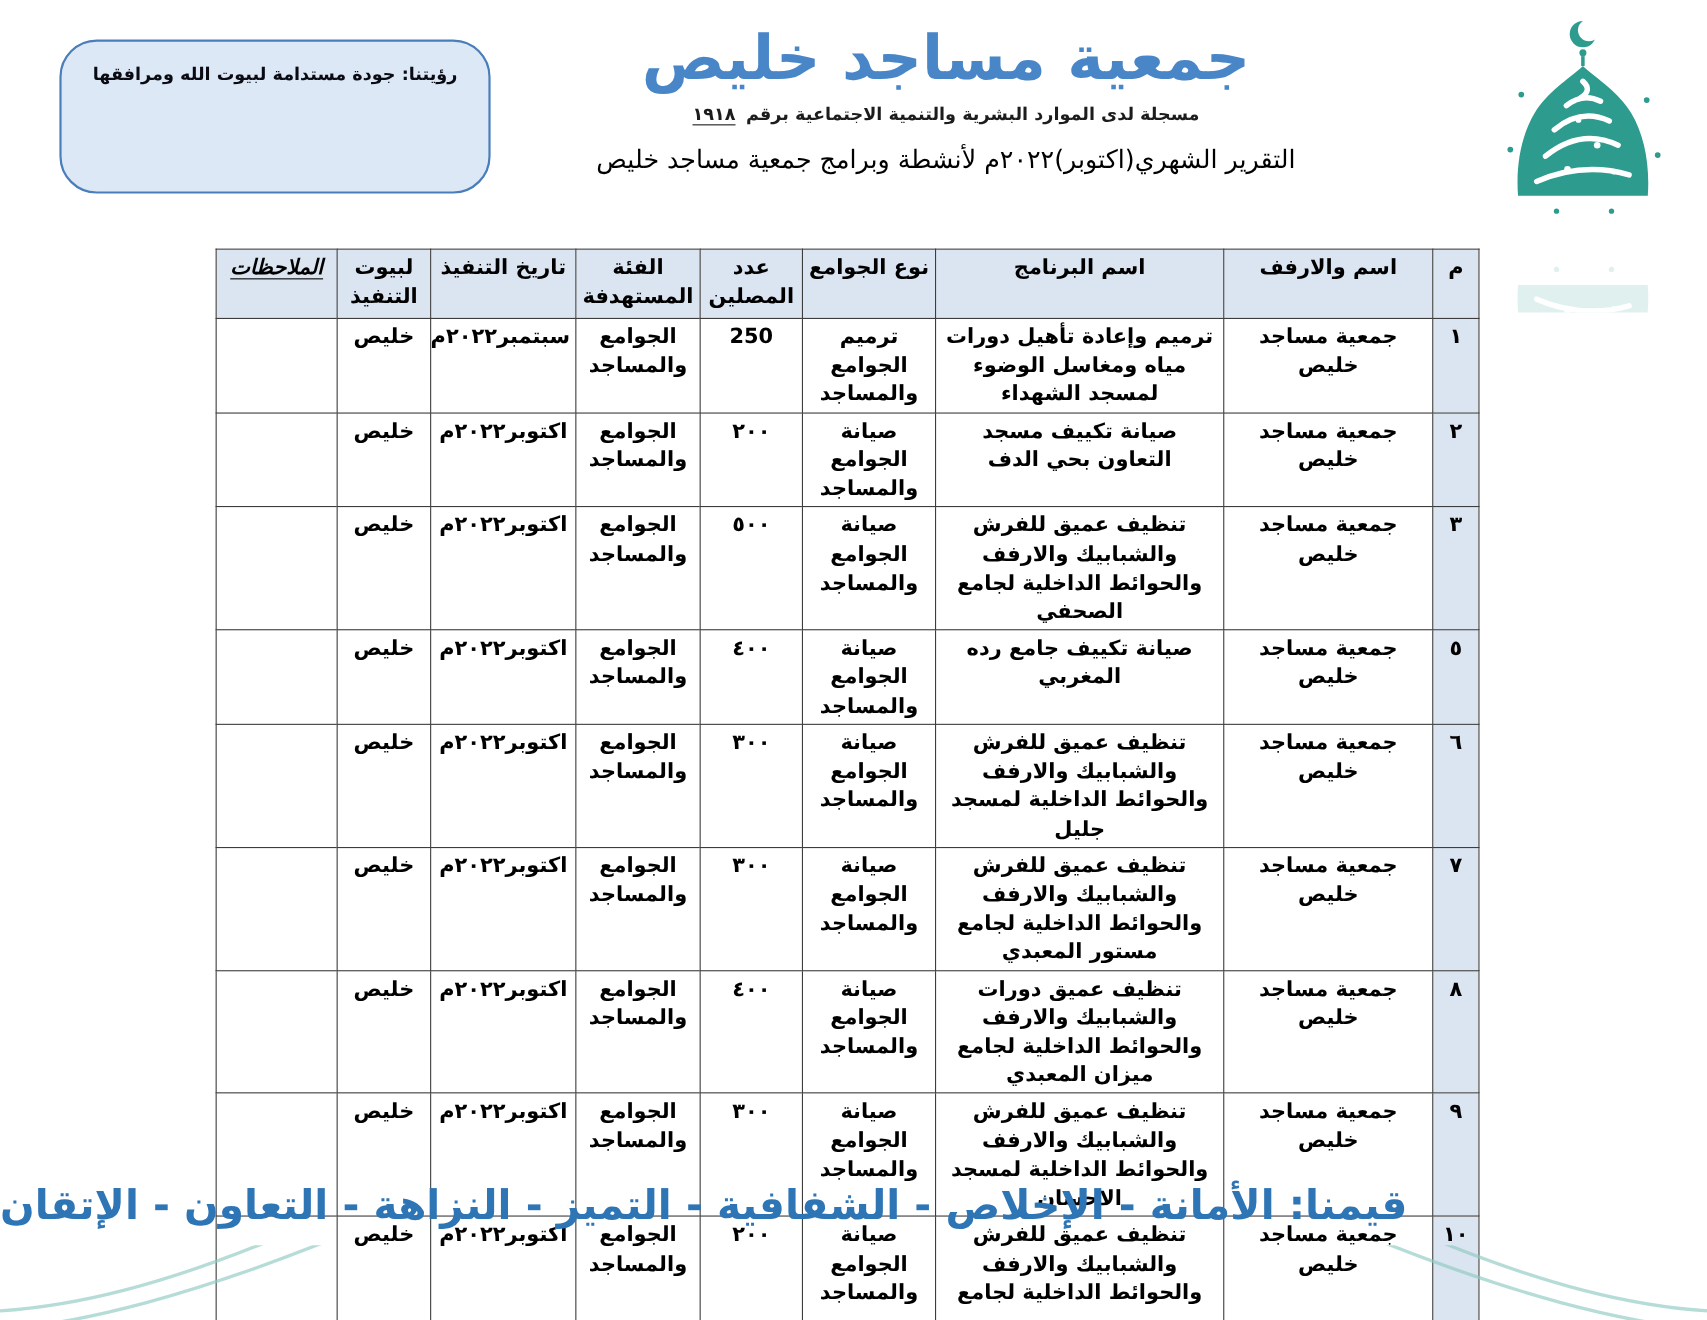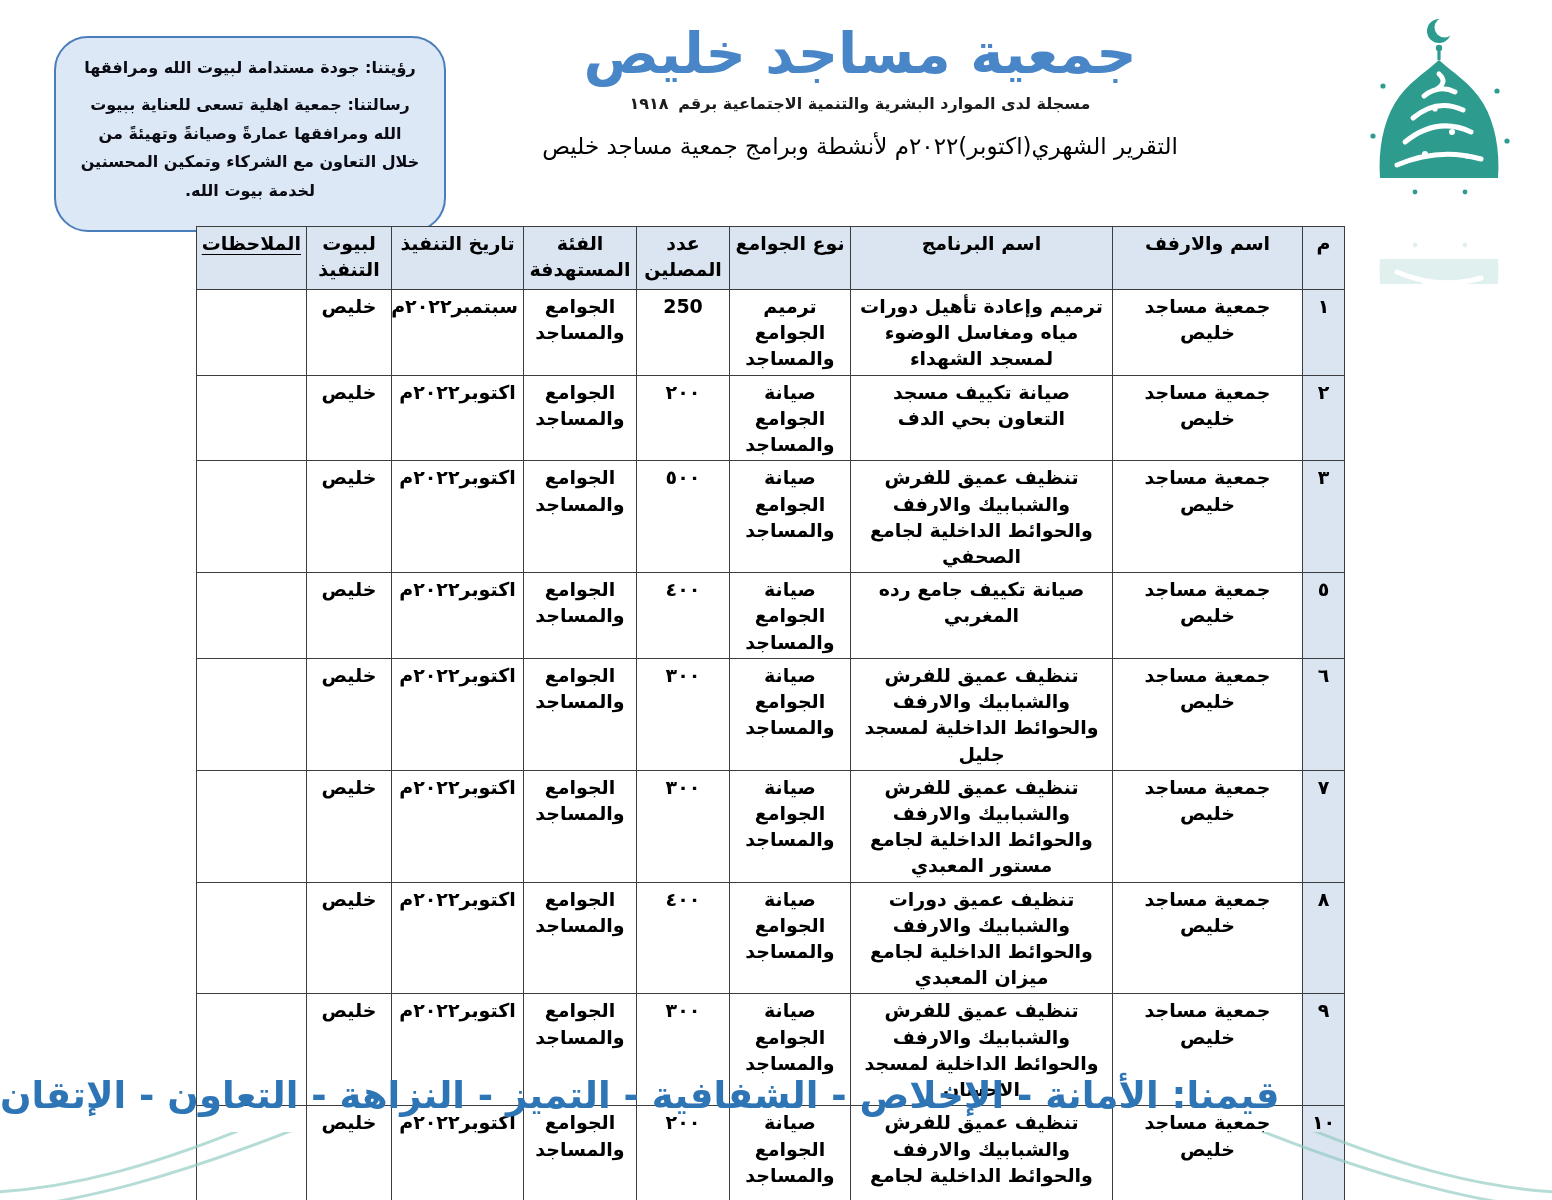--- a/index.html
+++ b/index.html
@@ -15,21 +15,21 @@
   }
   .vision-box p{margin:0 0 8px 0;}
 
   
   .center-head{position:absolute;left:470px;top:10px;width:780px;text-align:center;}
   .org-calligraphy{
     font-size:56px;font-weight:bold;color:#4886c8;line-height:1.15;
     letter-spacing:-1px;
   }
   .reg-line{margin-top:8px;font-size:16px;font-weight:bold;color:#1c1c1c;}
-  .reg-num{text-underline-offset:4px;padding-right:4px;}
+  .reg-num{text-decoration:underline;text-underline-offset:4px;padding-right:4px;}
   .report-title{margin-top:20px;font-size:23px;font-weight:normal;color:#000;}
 
   
   .logo{position:absolute;left:1355px;top:2px;width:170px;height:205px;}
   .logo-reflection{
     position:absolute;left:1355px;top:206px;width:170px;height:66px;
     overflow:hidden;opacity:0.14;filter:blur(0.6px);pointer-events:none;
   }
   .logo-reflection svg{transform:scaleY(-1);transform-origin:33px center;}
 
@@ -38,41 +38,40 @@
     position:absolute;right:207px;top:214px;width:1148px;
     border-collapse:collapse;table-layout:fixed;
     font-size:19px;font-weight:bold;color:#000;line-height:1.38;
   }
   .report-table th,.report-table td{
     border:1.5px solid #3d3d3d;vertical-align:top;text-align:center;
     padding:3px 5px;overflow:hidden;
   }
   .report-table th{background:#dbe5f1;height:56px;}
   .report-table td.c-no{background:#dbe5f1;}
-  .report-table th.u{text-decoration:underline;text-underline-offset:4px;}
+  .report-table th.u{text-decoration:underline;text-underline-offset:4px;font-style:italic;}
 
   
   .values-footer{
     position:absolute;left:0;top:1062px;width:100%;text-align:left;
     font-size:37px;font-weight:bold;color:#2e75b6;
   }
 
   
   .corner-wave{position:absolute;bottom:0;pointer-events:none;}
   .corner-wave.left{left:0;}
   .corner-wave.right{right:0;transform:scaleX(-1);}
 </style>
 </head>
 <body>
 
 <div class="page">
 
   <div class="vision-box">
     <p>رؤيتنا: جودة مستدامة لبيوت الله ومرافقها</p>
-    <p>رسالتنا: جمعية اهلية تسعى للعناية ببيوت الله ومرافقها عمارةً وصيانةً وتهيئةً من خلال التعاون مع الشركاء وتمكين المحسنين لخدمة بيوت الله.</p>
   </div>
 
   <div class="center-head">
     <div class="org-calligraphy">جمعية مساجد خليص</div>
     <div class="reg-line">
       <span>مسجلة لدى الموارد البشرية والتنمية الاجتماعية برقم</span>
       <span class="reg-num">١٩١٨</span>
     </div>
     <div class="report-title">التقرير الشهري(اكتوبر)٢٠٢٢م لأنشطة وبرامج جمعية مساجد خليص</div>
   </div>

